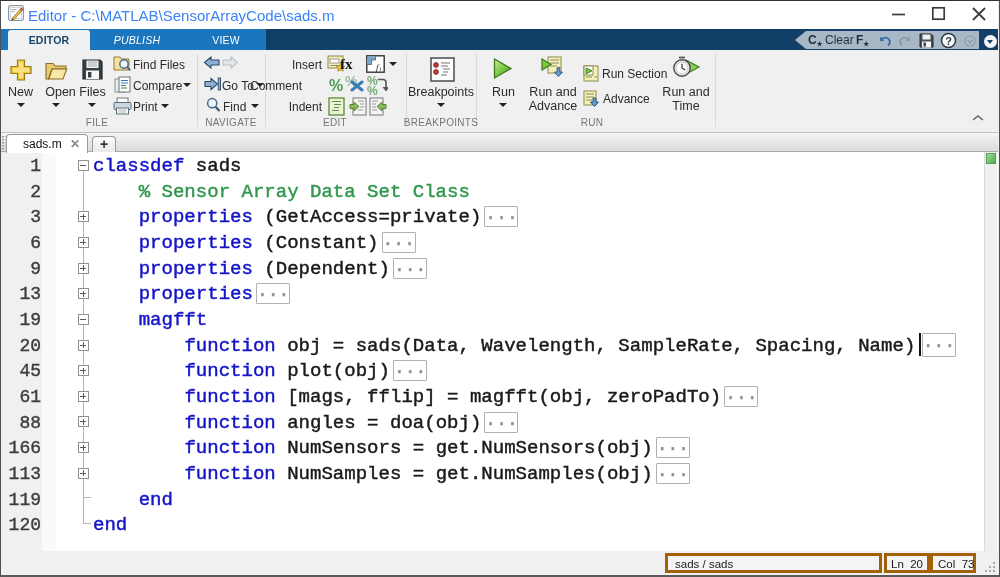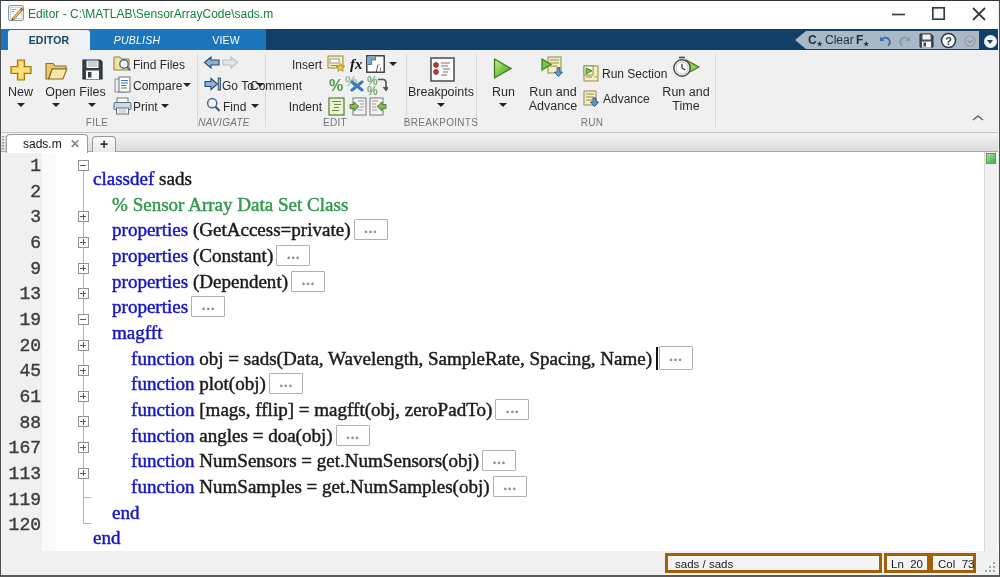--- a/index.html
+++ b/index.html
@@ -2,21 +2,21 @@
 <html><head>
 <meta charset="utf-8">
 <style>
 * { margin:0; padding:0; box-sizing:border-box; }
 html,body { width:1000px; height:577px; overflow:hidden; }
 body { font-family:"Liberation Sans", sans-serif; position:relative; background:#fff; }
 #win { position:absolute; left:0; top:0; width:1000px; height:577px; background:#f0f0f0; }
 #brd { position:absolute; left:0; top:0; width:1000px; height:577px; border:1px solid #4f4f4f; border-top-color:#333; border-bottom:2px solid #5a5a5a; z-index:99; pointer-events:none; }
 
 #title { position:absolute; left:0; top:0; width:998px; height:29px; background:#fff; }
-#title .txt { position:absolute; left:28px; top:7px; font-size:12px; color:#15803d;text-align:center; }
+#title .txt { position:absolute; left:28px; top:7px; font-size:15px; color:#3b82f6;text-align:center; }
 #ticon { position:absolute; left:8px; top:5px; }
 
 #tabstrip { position:absolute; left:0; top:29px; width:998px; height:21px; background:#123f68; }
 #tabstrip .lightblue { position:absolute; left:0; top:0; width:266px; height:21px; background:#1b76bd; }
 .rtab { position:absolute; top:2px; height:19px; width:86px; text-align:center; font-size:10.5px; line-height:19px; color:#fff; letter-spacing:0.2px; }
 #tab-editor { left:8px; top:1px; height:20px; width:82px; background:#f0f1f2; color:#164569; border-radius:3px 3px 0 0; font-weight:bold; line-height:20px; }
 #tab-publish { left:94px;font-style:italic; } #tab-view { left:183px; }
 
 #qat { position:absolute; left:795px; top:31px; height:18px; width:184px; background:#a9b8c6; clip-path:polygon(11px 0, 100% 0, 100% 100%, 11px 100%, 0 50%); }
 #qat .t { position:absolute; top:2px; font-size:12px; color:#1d2e3e; }
@@ -35,21 +35,21 @@
 #dtab .nm { position:absolute; left:16px; top:2px; font-size:12px; color:#111; }
 #dtab .x { position:absolute; left:63px; top:2px; font-size:12px; color:#8a8a8a; font-weight:bold; }
 #ptab { position:absolute; left:92px; top:3px; width:24px; height:17px; background:linear-gradient(#fcfcfc,#e8e8e8); border:1px solid #9a9a9a; border-bottom:none; border-radius:4px 4px 0 0; text-align:center; font-size:14px; font-weight:bold; color:#333; line-height:15px; }
 
 #editor { position:absolute; left:1px; top:152px; width:997px; height:399px; background:#fff; }
 #gutter { position:absolute; left:0; top:0; width:41px; height:399px; background:#f0f0f0; }
 #gutter2 { position:absolute; left:41px; top:0; width:14px; height:399px; background:#fafafa; }
 #rstrip { position:absolute; left:984px; top:152px; width:13px; height:399px; background:#f0f0f0; border-left:1px solid #d8d8d8; }
 #health { position:absolute; left:986px; top:153px; width:10px; height:11px; background:linear-gradient(135deg,#9fdc9f,#4faa4f); border:1px solid #55a055; }
 .ln { position:absolute; left:0; width:40px; text-align:right; font-family:"Liberation Mono",monospace; font-size:18px; color:#3d3d3d; height:26px; line-height:26px; -webkit-text-stroke:0.4px; }
-.cl { position:absolute; left:0; font-family:Liberation Serif, serif; font-size:19.05px; color:#1a1a1a; height:26px; line-height:26px; white-space:pre;margin-top:13px; -webkit-text-stroke:0.45px; }
+.cl { position:absolute; left:0; font-family:Liberation Mono, monospace; font-size:19.05px; color:#1a1a1a; height:26px; line-height:26px; white-space:pre; -webkit-text-stroke:0.45px; }
 .kw { color:#1414c8; }
 .cm { color:#31984d; }
 .fold { display:inline-block; position:relative; top:-8px; width:34px; height:21px; border:1px solid #b0b0b0; border-radius:1px; margin-left:3px; color:#8f8f8f; font-size:18px; line-height:14px; text-align:center; vertical-align:-5px; letter-spacing:0; }
 .fold20 { height:24px; line-height:16px; vertical-align:-7px; margin-left:1px; top:-11px; }
 .cur { display:inline-block; width:1.5px; height:23px; background:#111; vertical-align:-5px; margin-left:4px; }
 
 #ftree { position:absolute; left:0; top:0; width:100%; height:100%; }
 .fline { position:absolute; background:#b6b6b6; }
 .fbox { position:absolute; left:76.5px; width:11px; height:11px; background:#fff; border:1px solid #909090; }
 .fbox i { position:absolute; left:1.5px; top:4px; width:6px; height:1px; background:#5a5a5a; }
@@ -119,21 +119,21 @@
   </svg>
   <div id="qcirc"></div>
 
   <div id="ribbon">
     <div class="sep" style="left:197px"></div>
     <div class="sep" style="left:265px"></div>
     <div class="sep" style="left:406px"></div>
     <div class="sep" style="left:476px"></div>
     <div class="sep" style="left:715px"></div>
     <div class="seclab" style="left:57px; width:80px;">FILE</div>
-    <div class="seclab" style="left:184px; width:80px;font-style:italic;">NAVIGATE</div>
+    <div class="seclab" style="left:191px; width:80px;">NAVIGATE</div>
     <div class="seclab" style="left:295px; width:80px;">EDIT</div>
     <div class="seclab" style="left:401px; width:80px;">BREAKPOINTS</div>
     <div class="seclab" style="left:552px; width:80px;">RUN</div>
 
     <div class="biglab" style="left:0px; width:41px;">New</div>
     <div class="biglab" style="left:40px; width:41px;">Open</div>
     <div class="biglab" style="left:72px; width:41px;">Files</div>
     <div class="dar" style="left:16.5px; top:53px;"></div>
     <div class="dar" style="left:52px; top:53px;"></div>
     <div class="dar" style="left:88px; top:53px;"></div>
@@ -225,21 +225,21 @@
       <circle cx="6.2" cy="6.2" r="4.6" fill="#eef4f8" stroke="#4a6a8a" stroke-width="1.5"></circle>
       <path d="M9.5 9.8l4 4.2" stroke="#3d5a7a" stroke-width="2.2"></path>
     </svg>
 
     <svg style="left:327px; top:5px;" width="19" height="18" viewBox="0 0 19 18">
       <rect x="1" y="1" width="15" height="12" fill="#f3eeb4" stroke="#8a8a4a"></rect>
       <rect x="3" y="4" width="9" height="4" fill="#fff" stroke="#999"></rect>
       <path d="M3.5 10.5h8" stroke="#888" stroke-width="1"></path>
       <path d="M13.5 8.5l1.3 2.6 2.9.3-2.1 2 .6 2.8-2.7-1.4-2.6 1.4.5-2.8-2.1-2 2.9-.3z" fill="#f5c53a" stroke="#a4841a" stroke-width="0.8"></path>
     </svg>
-    <div style="position:absolute; left:350px; top:6px; font-family:'Liberation Serif',serif; font-style:italic; font-weight:bold; font-size:15px; color:#111;">fx</div>
+    <div style="position:absolute; left:340px; top:6px; font-family:'Liberation Serif',serif; font-weight:bold; font-size:15px; color:#111;">fx</div>
     <svg style="left:366px; top:5px;" width="19" height="18" viewBox="0 0 19 18">
       <rect x="0.8" y="0.8" width="17.4" height="16.4" fill="#fff" stroke="#333" stroke-width="1.4"></rect>
       <path d="M1.5 16.5V9.5h4V5h4V1.5H1.5z" fill="#7aa8cc"></path>
       <path d="M1.5 9.5h4V5h4V1.5" fill="none" stroke="#4a5a66" stroke-width="0.8"></path>
       <text x="10" y="14.5" font-size="9" font-style="italic" font-family="Liberation Serif" fill="#222">f</text>
       <text x="13.5" y="16" font-size="6" font-family="Liberation Serif" fill="#222">i</text>
     </svg>
 
     <div style="position:absolute; left:329px; top:27px; font-size:16px; font-weight:bold; color:#4e9a4e;">%</div>
     <div style="position:absolute; left:345px; top:23px; font-size:14px; font-weight:bold; color:#9bbf9b;">%</div>
@@ -342,21 +342,21 @@
         <div class="ln" style="top:26.84px">2</div>
         <div class="ln" style="top:52.48px">3</div>
         <div class="ln" style="top:78.12px">6</div>
         <div class="ln" style="top:103.76px">9</div>
         <div class="ln" style="top:129.40px">13</div>
         <div class="ln" style="top:155.04px">19</div>
         <div class="ln" style="top:180.68px">20</div>
         <div class="ln" style="top:206.32px">45</div>
         <div class="ln" style="top:231.96px">61</div>
         <div class="ln" style="top:257.60px">88</div>
-        <div class="ln" style="top:283.24px">167</div>
+        <div class="ln" style="top:283.24px">166</div>
         <div class="ln" style="top:308.88px">113</div>
         <div class="ln" style="top:334.52px">119</div>
         <div class="ln" style="top:360.16px">120</div>
       </div>
     <div id="gutter2"></div>
     <div id="code">
         <div class="cl" style="top:1.20px; left:92px"><span class="kw">classdef</span> sads</div>
         <div class="cl" style="top:26.84px; left:92px">    <span class="cm">% Sensor Array Data Set Class</span></div>
         <div class="cl" style="top:52.48px; left:92px">    <span class="kw">properties</span> (GetAccess=private)<span class="fold">...</span></div>
         <div class="cl" style="top:78.12px; left:92px">    <span class="kw">properties</span> (Constant)<span class="fold">...</span></div>

